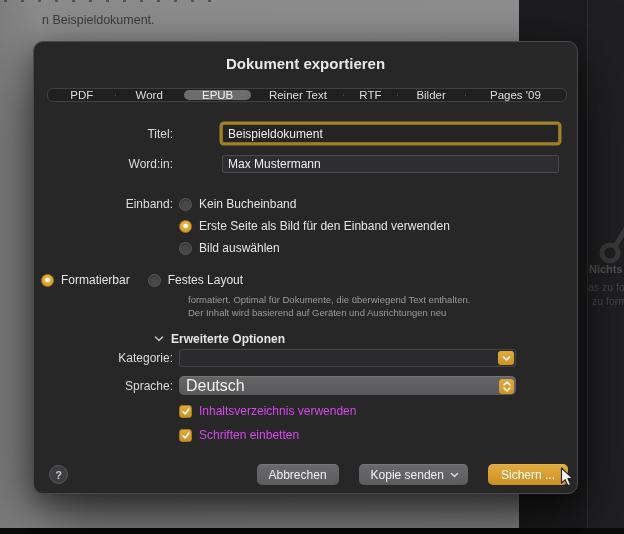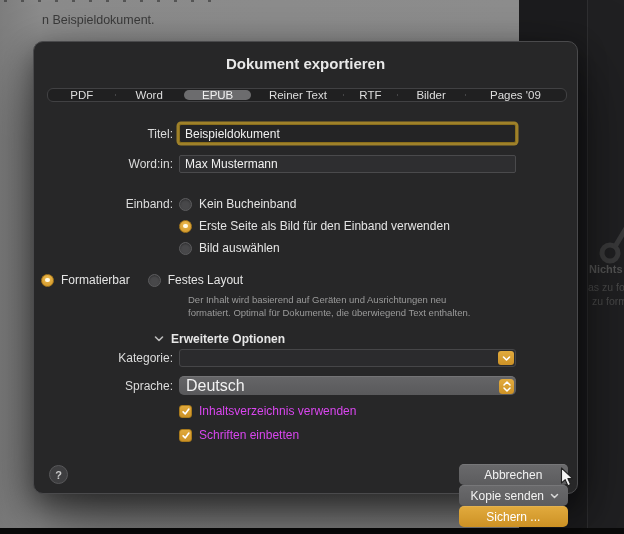--- a/index.html
+++ b/index.html
@@ -49,21 +49,21 @@
   .row-autor { top:112px; height:19px; }
   .row-einband { top:151px; align-items:flex-start; }
   .row-layout { top:230px; height:16px; }
   .row-advanced { top:289px; height:16px; left:120px; width:auto; }
   .row-kategorie { top:307px; height:18px; }
   .row-sprache { top:334px; height:19px; }
   .row-check1 { top:362px; height:14px; }
   .row-check2 { top:386px; height:14px; }
 
   .tfield { height:19px; width:337px; background:#242425; border:1px solid #3f3f41; border-radius:2px;
-    color:#f0f0f0; font-size:12px; padding:0 5px; font-family:inherit; outline:none; }
+    color:#f0f0f0; font-size:12px; padding:0 5px; font-family:inherit; outline:none;margin-left:43px; }
   .tfield.focused { box-shadow:0 0 0 2.5px rgba(190,152,42,.8); border-color:#8a6f1d; }
   .tfield.plain { background:#2e2e30; border-color:#4a4a4c; height:18px; }
 
   .opts { display:flex; flex-direction:column; }
   .opt { display:flex; align-items:center; height:22px; font-size:12px; color:#e4e4e4; }
   .radio { width:13px; height:13px; flex:none; border-radius:50%; margin-right:7px;
     background:#48484a; border:1px solid #5b5b5d; box-shadow:inset 0 1px 2px rgba(0,0,0,.35); position:relative; }
   .radio.on { background:radial-gradient(circle at 50% 32%, #eebb50, #cf9426); border-color:#a97a1c; box-shadow:none; }
   .radio.on::after { content:""; position:absolute; left:50%; top:50%; width:4.5px; height:4.5px;
     margin:-2.25px 0 0 -2.25px; border-radius:50%; background:#fffbe8; }
@@ -87,21 +87,21 @@
 
   .cb { width:13px; height:13px; flex:none; border-radius:3px; margin-right:7px;
     background:#48484a; border:1px solid #5b5b5d; display:flex; align-items:center; justify-content:center; }
   .cb.checked { background:linear-gradient(#e0a93c,#cd9226); border-color:#a97a1c; }
   .cb-label { font-size:12px; color:#d946ef; }
 
   
   .help-btn { position:absolute; left:15px; top:423px; width:19px; height:19px; border-radius:50%;
     background:#3e3e40; border:1px solid #58585a; color:#c9c9c9; font-size:11px; font-weight:700;
     display:flex; align-items:center; justify-content:center; }
-  .footer-buttons { position:absolute; right:9px; top:422px; display:flex; gap:0;flex-direction:column; }
+  .footer-buttons { position:absolute; right:9px; top:422px; display:flex; gap:20px; }
   .btn { height:21px; border-radius:5px; font-size:12px; color:#f2f2f2; border:none; font-family:inherit;
     display:flex; align-items:center; justify-content:center; padding:0 12px;
     background:linear-gradient(#6a6a6c,#5c5c5e); box-shadow:inset 0 .5px 0 rgba(255,255,255,.18); }
   .btn-send { padding-right:9px; gap:6px; }
   .btn-save { background:linear-gradient(#e2ab3e,#cc9124); color:#ffffff; padding:0 13px; }
 
   .cursor { position:absolute; left:560px; top:467px; }
 </style>
 </head>
 <body>
@@ -174,22 +174,22 @@
         <span class="radio on"></span>
         <span>Formatierbar</span>
       </div>
       <div class="opt">
         <span class="radio"></span>
         <span>Festes Layout</span>
       </div>
     </div>
 
     <div class="description">
+      <div>formatiert. Optimal für Dokumente, die überwiegend Text enthalten.</div>
       <div>Der Inhalt wird basierend auf Geräten und Ausrichtungen neu</div>
-      <div>formatiert. Optimal für Dokumente, die überwiegend Text enthalten.</div>
     </div>
 
     <div class="row row-advanced disc">
       <span class="disc-chev">
         <svg width="10" height="8" viewBox="0 0 10 8">
             <polyline points="1.5,2 5,5.5 8.5,2" fill="none" stroke="#bdbdbd" stroke-width="1.6" stroke-linecap="round" stroke-linejoin="round"></polyline>
           </svg>
       </span>
       <span class="disc-lbl">Erweiterte Optionen</span>
     </div>

